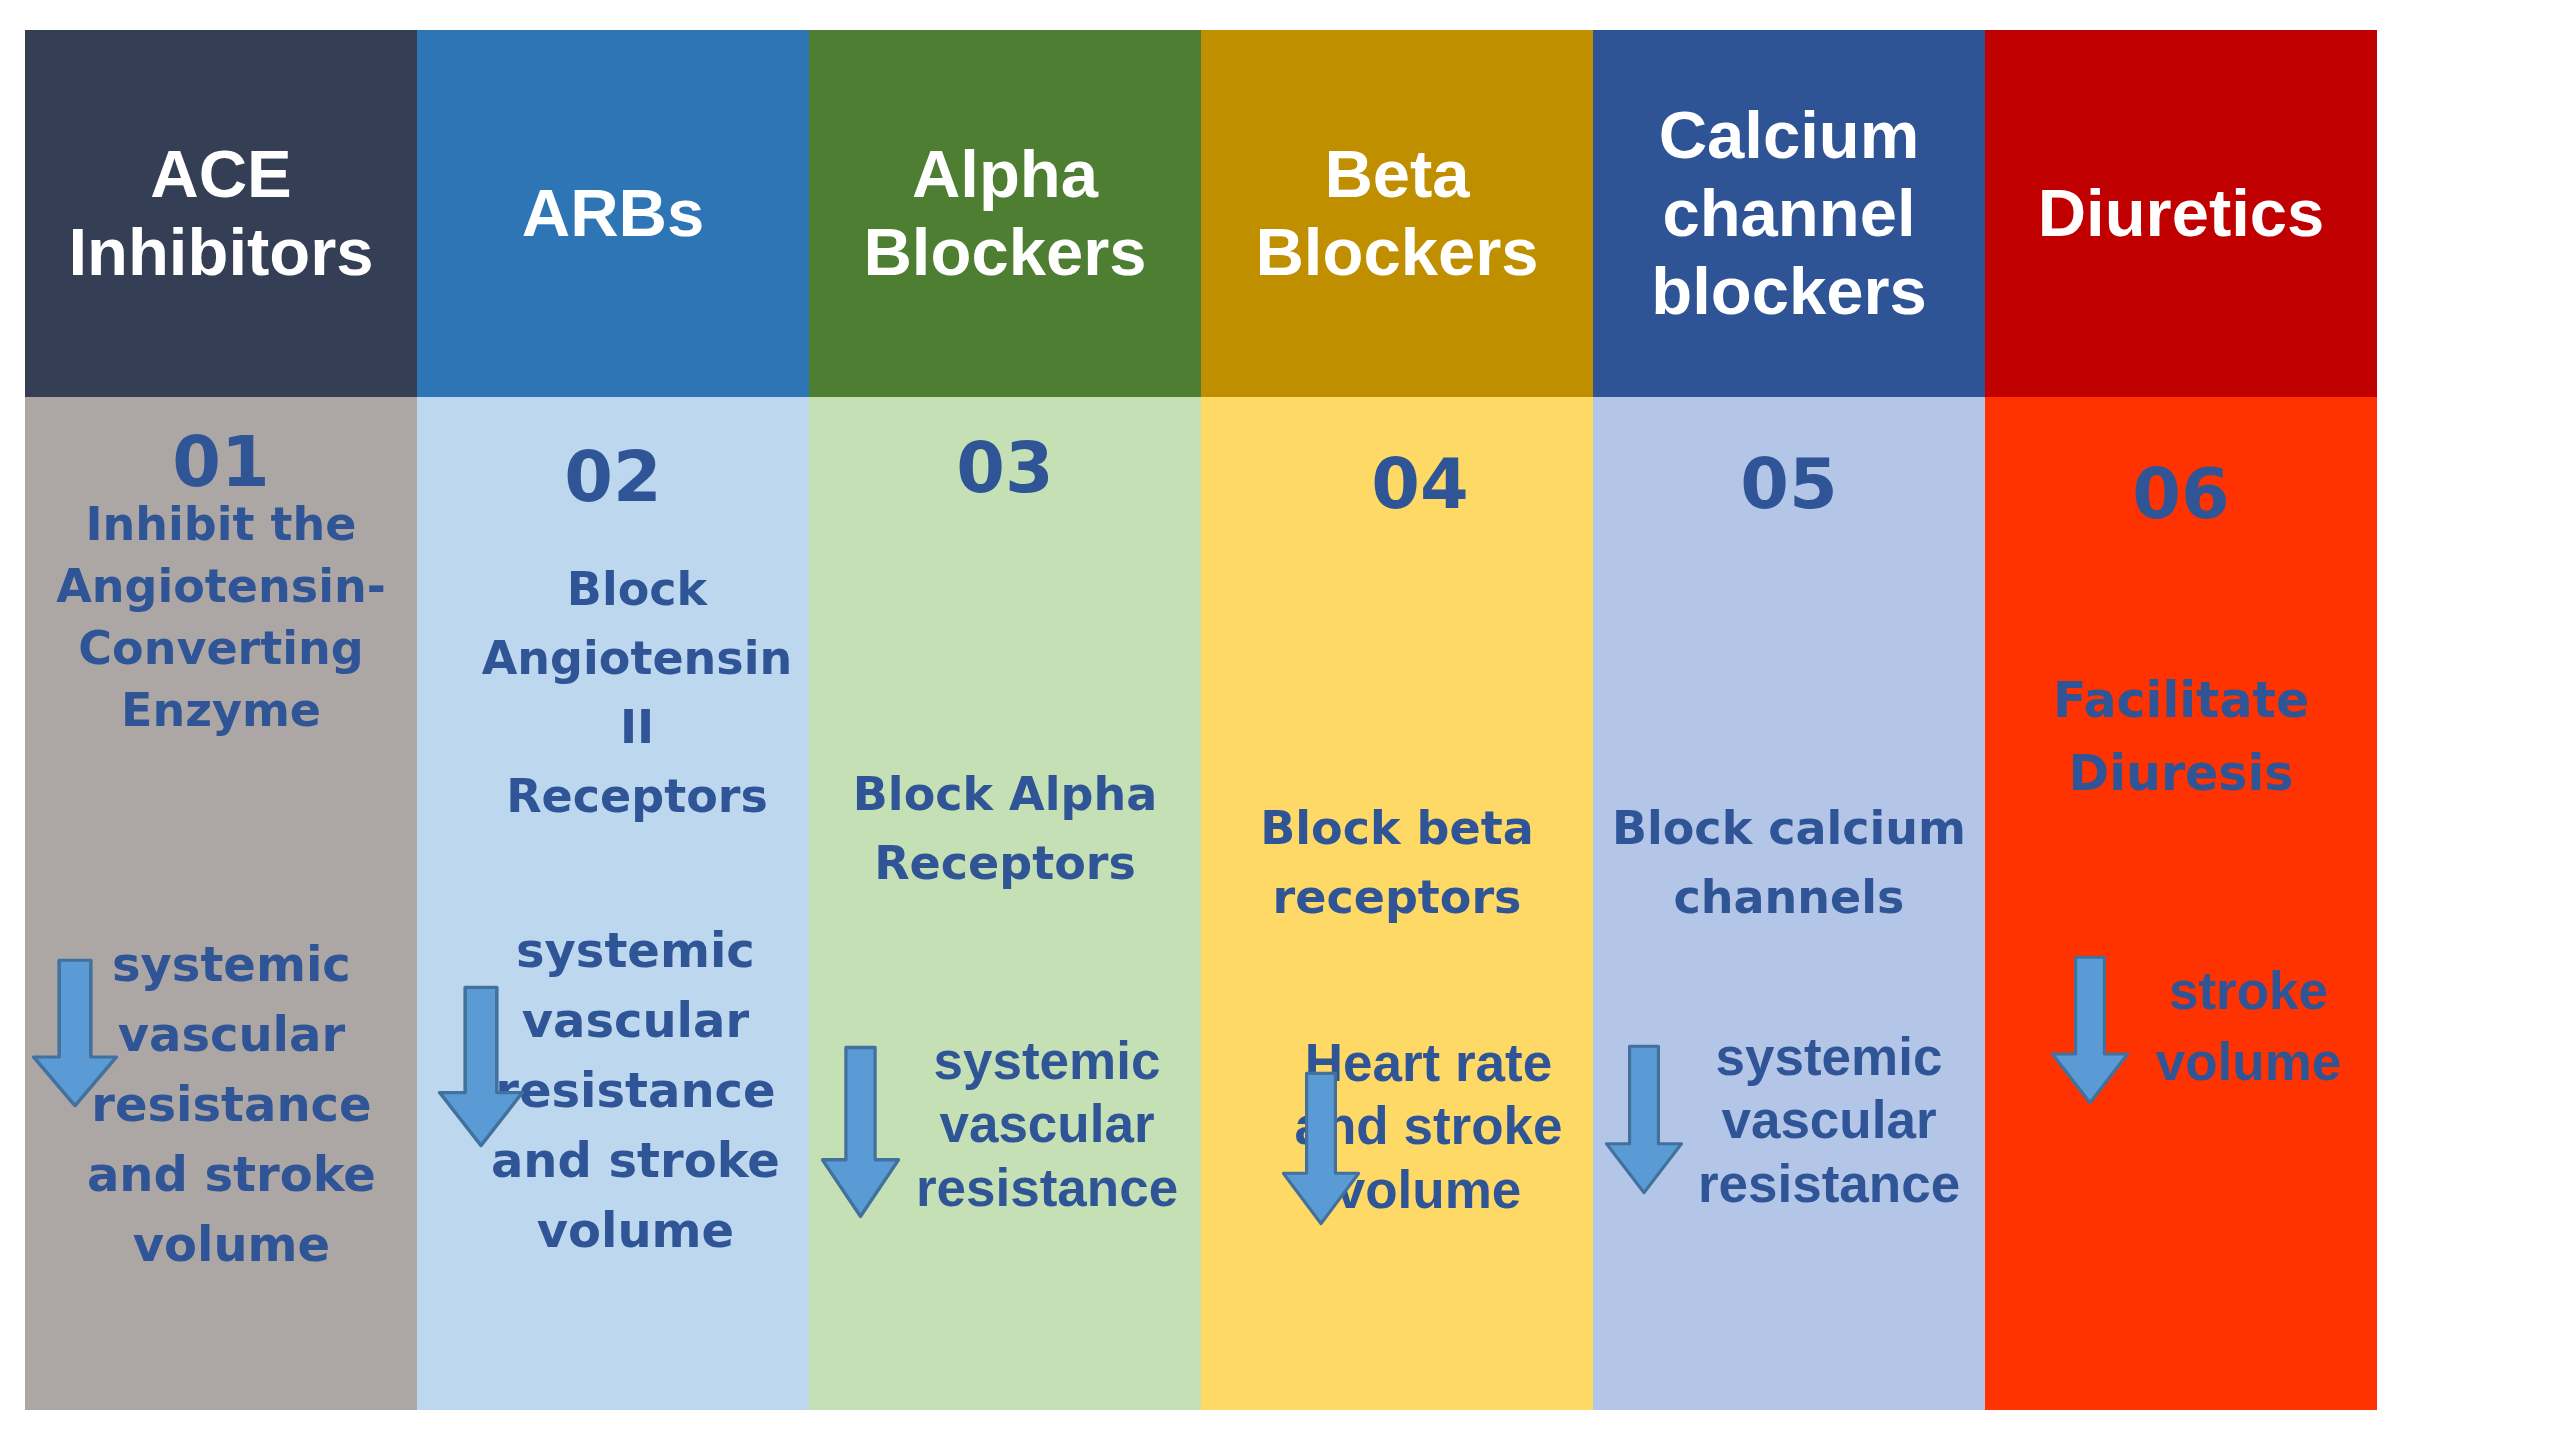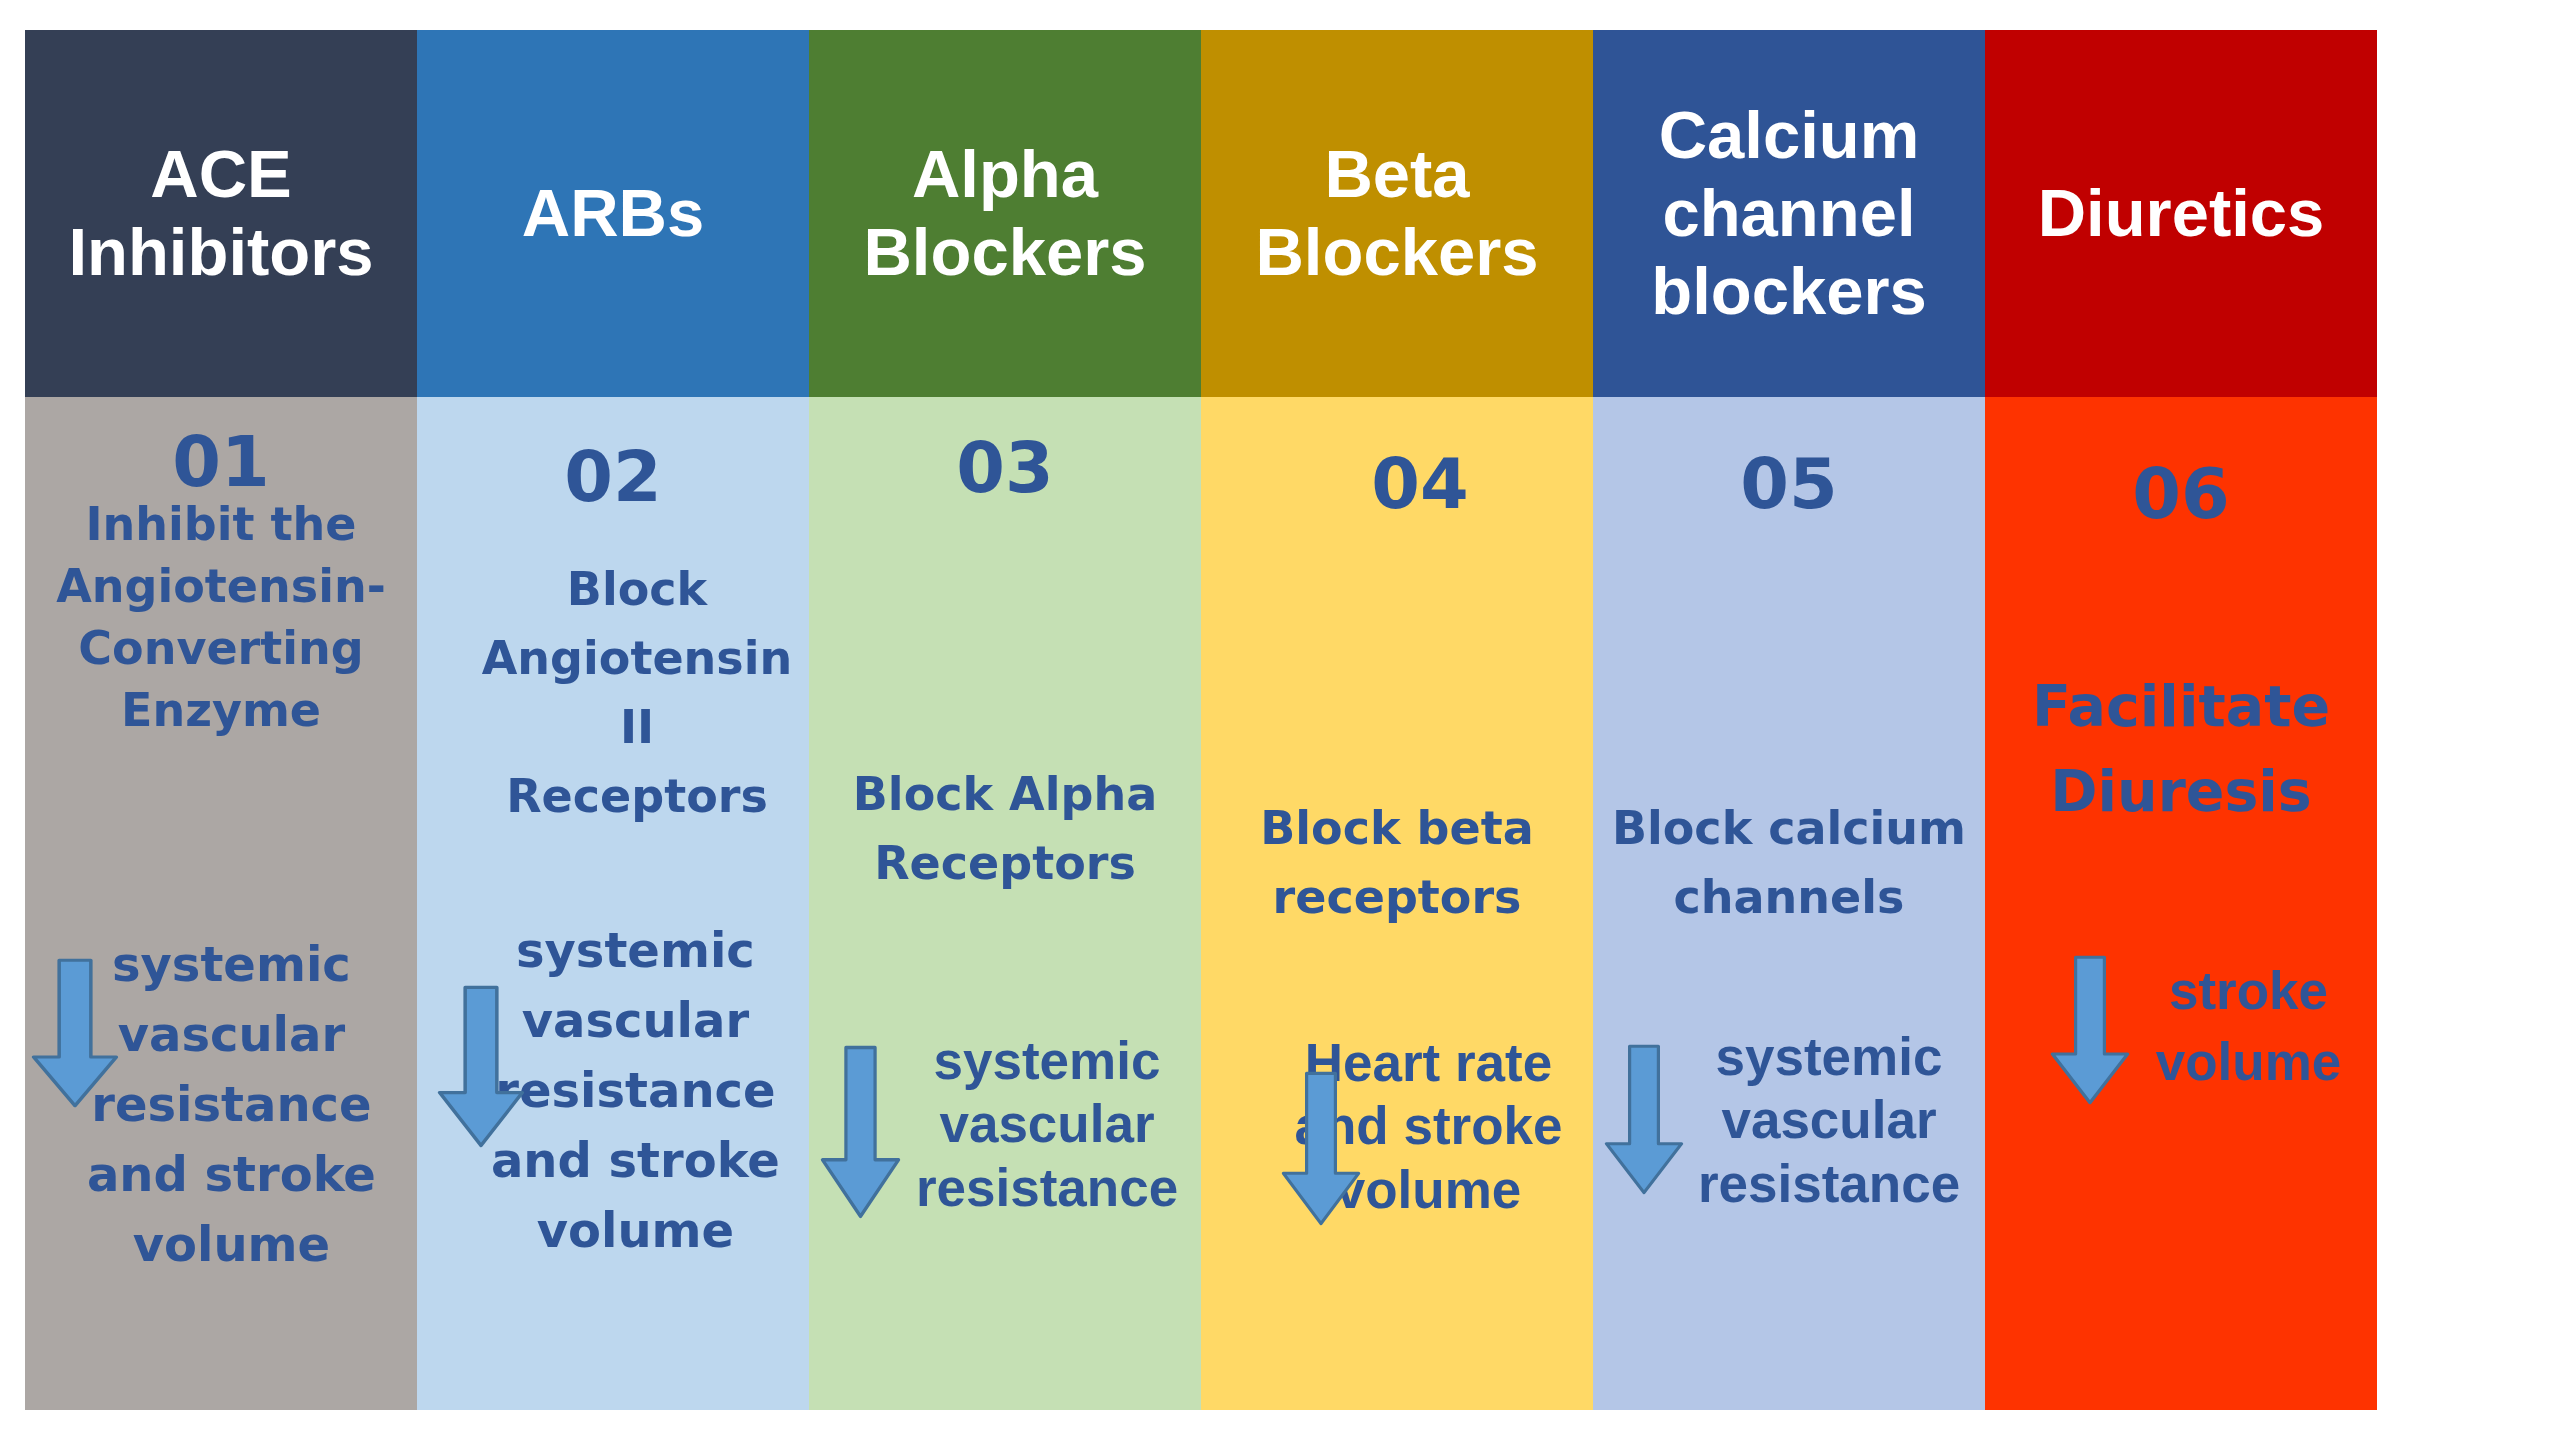--- a/index.html
+++ b/index.html
@@ -68,21 +68,21 @@
   .c3 .efftext{font-size:53px;line-height:1.2;margin-left:63px;}
   .c3 .arrow{left:80px;top:40px;width:80px;height:155px;}
 
   .c4 .num{top:52px;}
   .c4 .mech{top:397px;}
   .c4 .effect{top:628px;}
   .c4 .efftext{font-size:53px;line-height:1.2;margin-left:80px;}
   .c4 .arrow{left:11px;top:19px;width:80px;height:151px;}
 
   .c5 .num{top:62px;}
-  .c5 .mech{top:267px;font-size:57px;}
+  .c5 .mech{top:267px;font-size:49px;}
   .c5 .effect{top:558px;}
   .c5 .efftext{font-size:53px;line-height:1.35;margin-left:135px;}
   .c5 .arrow{left:65px;top:0px;width:80px;height:150px;}
 </style>
 </head>
 <body>
 
 <div class="table">
 
   <div class="col c0" style="--hbg: #343F55; --bbg: #ACA7A4;">

